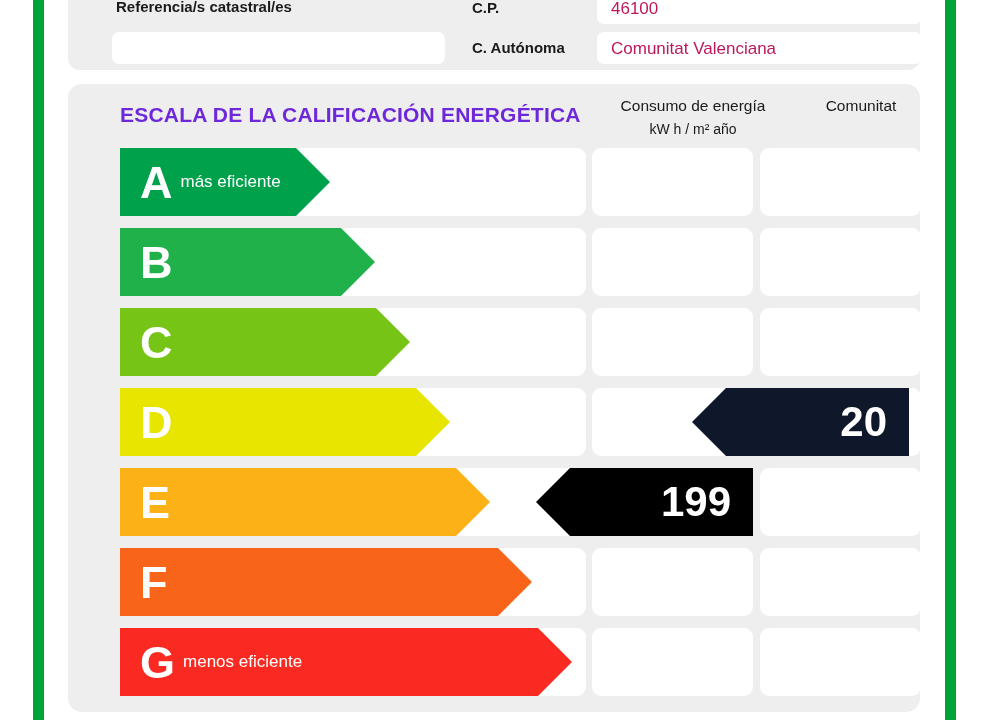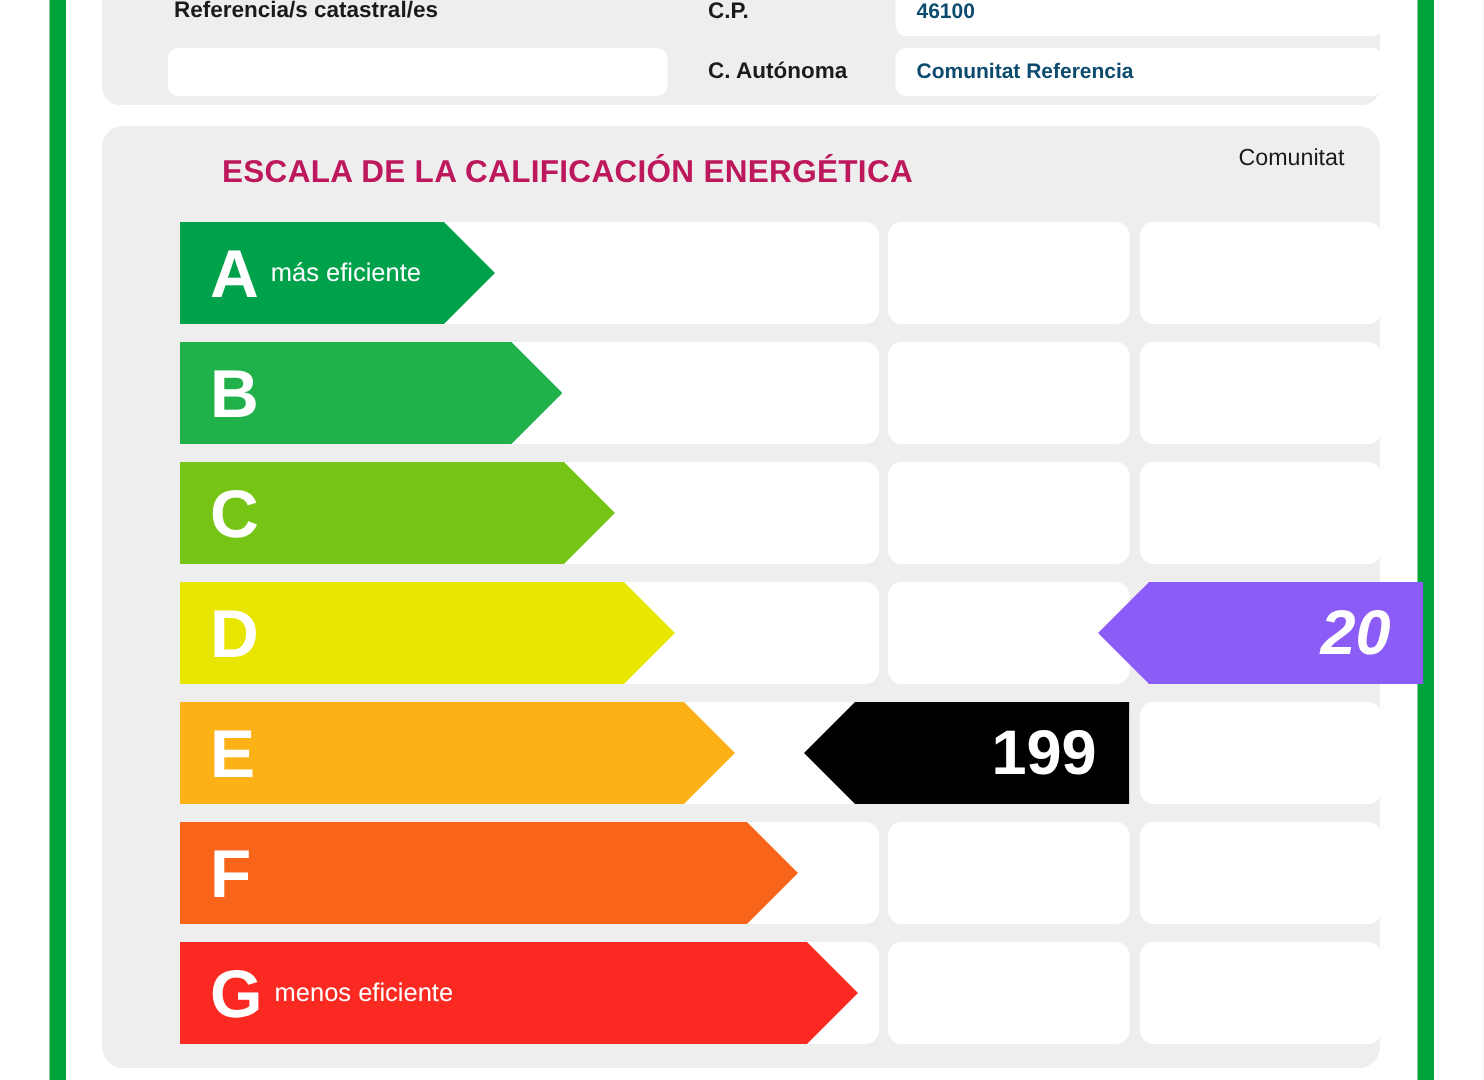--- a/index.html
+++ b/index.html
@@ -93,44 +93,42 @@
     top: 0;
     width: 325px;
     height: 32px;
     background: #ffffff;
     border-radius: 7px;
   }
   .ident-field-mid .val {
     position: absolute;
     left: 14px;
     top: 7px;
-    font-size: 14px;
-    color: #0c4a6e;
-    font-weight: bold;
+    font-size: 17px;
+    color: #be185d;
   }
 
   
   .scale-panel {
     position: absolute;
     left: 24px;
     top: 84px;
     width: 852px;
     height: 628px;
     background: #eeeeee;
     border-radius: 14px;
   }
   .scale-title {
     position: absolute;
     left: 52px;
     top: 19px;
     font-size: 21px;
     font-weight: bold;
-    color: #be185d;
+    color: #6d28d9;
     letter-spacing: 0.2px;
-    margin-left: 28px;
   }
   .col-head {
     position: absolute;
     text-align: center;
     color: #1a1a1a;
   }
   .col-head .h1 {
     font-size: 15.5px;
     display: block;
   }
@@ -220,30 +218,34 @@
       <div class="ident-label-mid">C.P.</div>
       <div class="ident-field-mid">
         <span class="val">46100</span>
       </div>
     </div>
 
     <div class="ident-row r2">
       <div class="ident-field-left"></div>
       <div class="ident-label-mid">C. Autónoma</div>
       <div class="ident-field-mid">
-        <span class="val">Comunitat Referencia</span>
+        <span class="val">Comunitat Valenciana</span>
       </div>
     </div>
 
   </div>
 
   <div class="scale-panel">
 
     <div class="scale-title">ESCALA DE LA CALIFICACIÓN ENERGÉTICA</div>
 
+    <div class="col-head consumo">
+      <span class="h1">Consumo de energía</span>
+      <span class="h2">kW h / m² año</span>
+    </div>
 
     <div class="col-head emis">
       <span class="h1">Comunitat</span>
     </div>
 
     <div id="rows-container">
         <div class="row" style="top: 64px;">
           <div class="row-letter-cell">
             <div class="band" style="width: 210px; background: rgb(0, 161, 75); clip-path: polygon(0px 0px, calc(100% - 34px) 0px, 100% 50%, calc(100% - 34px) 100%, 0px 100%);">
               <span class="letter">A</span>
@@ -272,21 +274,21 @@
           <div class="cell-box cell-emis"></div>
         </div>
         <div class="row" style="top: 304px;">
           <div class="row-letter-cell">
             <div class="band" style="width: 330px; background: rgb(232, 229, 0); clip-path: polygon(0px 0px, calc(100% - 34px) 0px, 100% 50%, calc(100% - 34px) 100%, 0px 100%);">
               <span class="letter">D</span>
             </div>
           </div>
           <div class="cell-box cell-consumo"></div>
           <div class="cell-box cell-emis"></div>
-          <div class="value-tag" style="left: 664px; width: 217px; background: #8b5cf6; clip-path: polygon(34px 0px, 100% 0px, 100% 100%, 34px 100%, 0px 50%); font-style: italic;">
+          <div class="value-tag" style="left: 624px; width: 217px; background: #0f172a; clip-path: polygon(34px 0px, 100% 0px, 100% 100%, 34px 100%, 0px 50%);">
             <span class="vtext">20</span>
           </div>
         </div>
         <div class="row" style="top: 384px;">
           <div class="row-letter-cell">
             <div class="band" style="width: 370px; background: rgb(252, 177, 22); clip-path: polygon(0px 0px, calc(100% - 34px) 0px, 100% 50%, calc(100% - 34px) 100%, 0px 100%);">
               <span class="letter">E</span>
             </div>
           </div>
           <div class="cell-box cell-consumo"></div>

